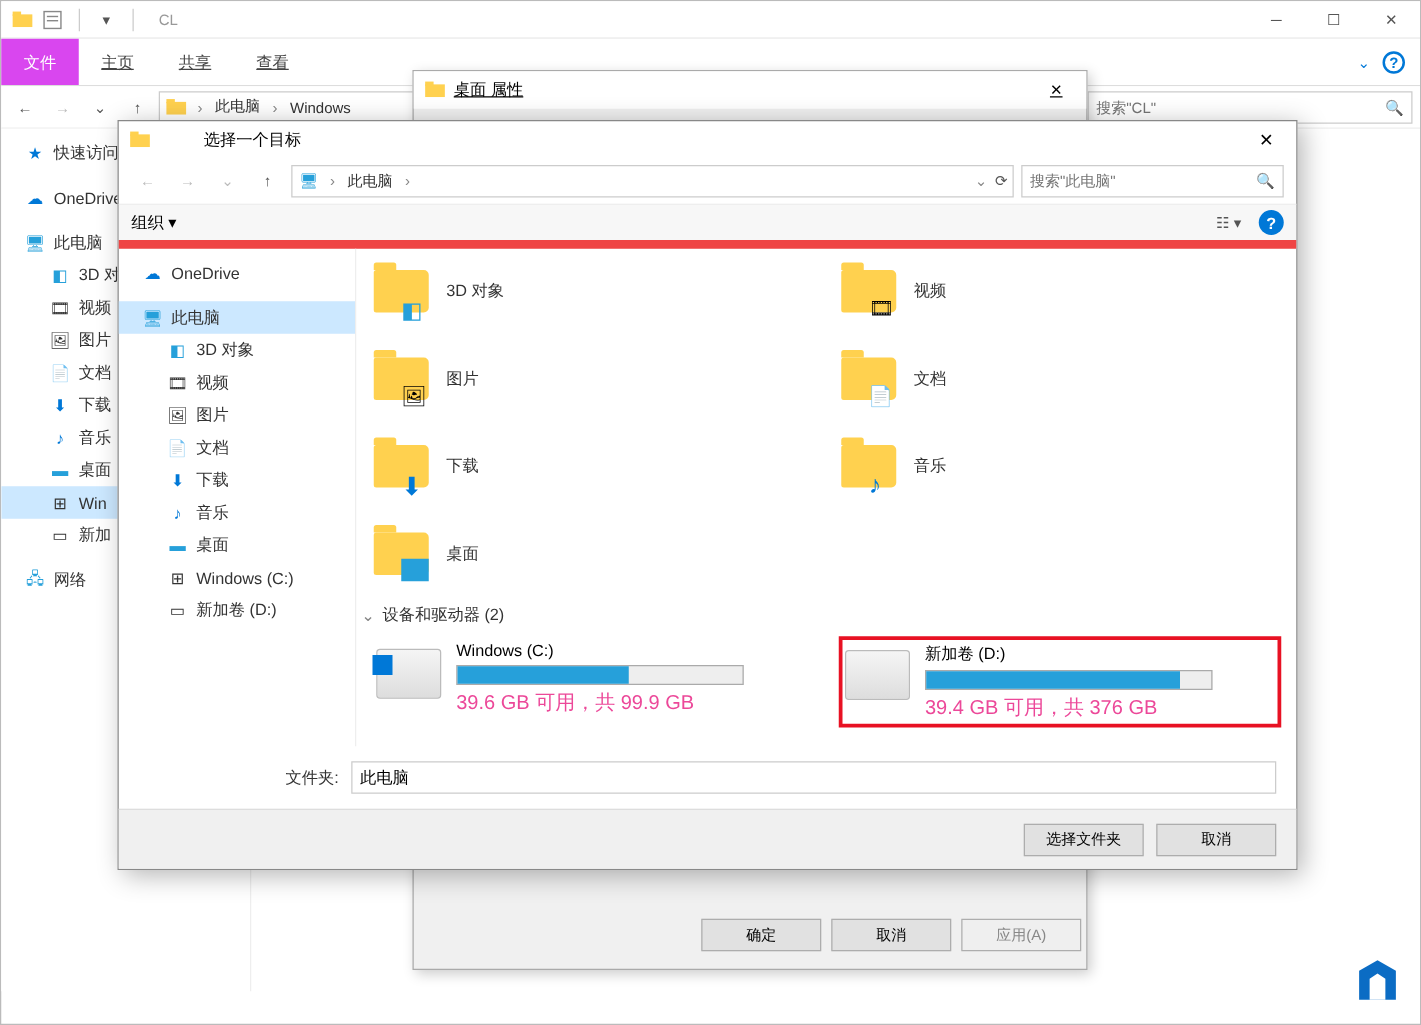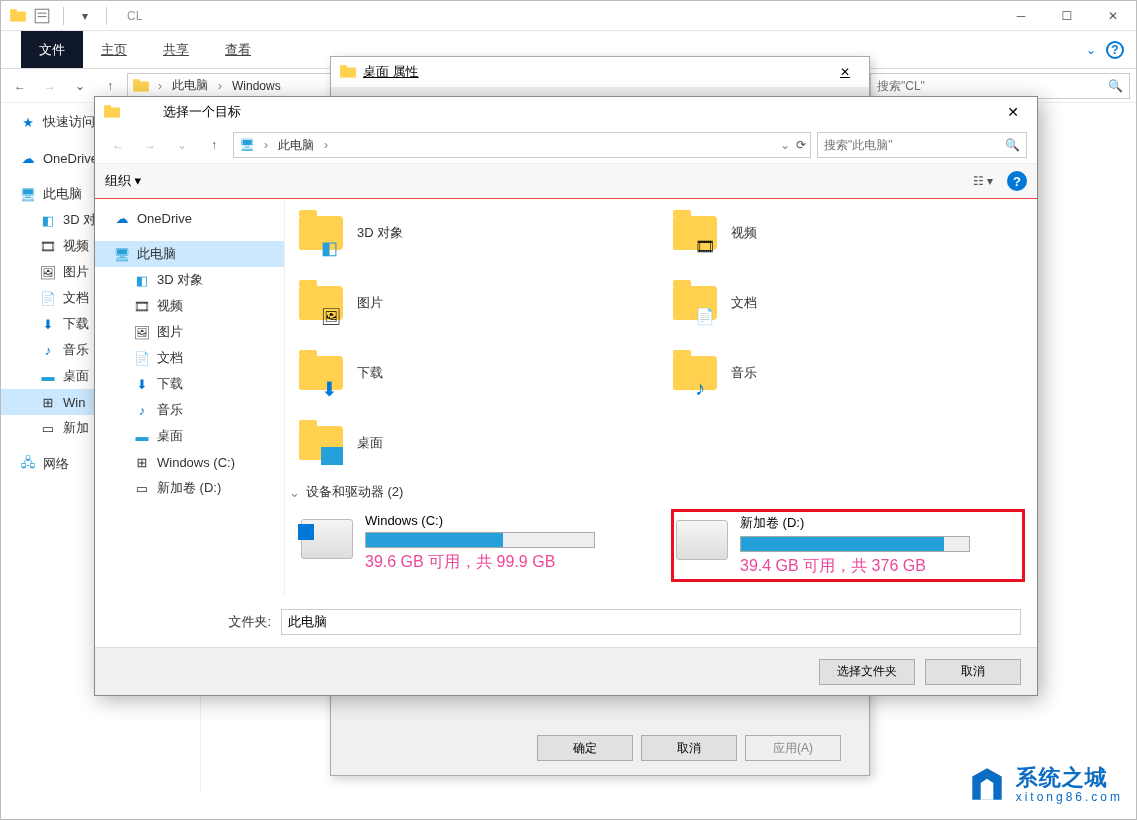--- a/index.html
+++ b/index.html
@@ -11,21 +11,21 @@
 .titlebar-qat { display: flex; align-items: center; padding-left: 8px; gap: 6px; }
 .qat-icon { width: 18px; height: 18px; display: flex; align-items: center; justify-content: center; color: #555; }
 .titlebar-sep { width: 1px; height: 18px; background: #ccc; margin: 0 6px; }
 .titlebar-title { color: #999; font-size: 12px; margin-left: 8px; }
 .titlebar-controls { margin-left: auto; display: flex; }
 .titlebar-btn { width: 46px; height: 30px; display: flex; align-items: center; justify-content: center; color: #555; }
 
 
 .ribbon { height: 38px; display: flex; align-items: stretch; border-bottom: 1px solid #ddd; background: #fff; }
 .ribbon-tab { padding: 0 18px; display: flex; align-items: center; font-size: 13px; cursor: pointer; }
-.ribbon-tab.file { background: #0f172a; color: #fff; margin-left: 20px; }
+.ribbon-tab.file { background: #d946ef; color: #fff; }
 .ribbon-tab.normal { color: #444; text-decoration: underline; }
 .ribbon-right { margin-left: auto; display: flex; align-items: center; padding-right: 12px; gap: 10px; color: #0078d7; }
 
 
 .addr-row { height: 34px; display: flex; align-items: center; background: #fff; padding: 3px 6px; gap: 4px; border-bottom: 1px solid #eee; }
 .nav-btn { width: 26px; height: 26px; display: flex; align-items: center; justify-content: center; color: #555; border-radius: 2px; }
 .nav-btn.disabled { color: #bbb; }
 .addr-box { flex: 1; height: 26px; border: 1px solid #ccc; display: flex; align-items: center; padding: 0 4px; gap: 4px; background: #fff; }
 .addr-crumb { color: #333; padding: 0 2px; }
 .addr-sep::after { content: "›"; color: #888; margin: 0 4px; }
@@ -40,33 +40,33 @@
 .tree-item.selected { background: #cce8ff; }
 .tree-icon { width: 18px; height: 18px; display: flex; align-items: center; justify-content: center; }
 .tree-spacer { height: 10px; }
 
 
 .status-bar { position: absolute; bottom: 0; left: 0; width: 100%; height: 26px; border-top: 1px solid #eee; display: flex; align-items: center; padding: 0 18px; gap: 24px; color: #0078d7; font-size: 13px; background: #fff; }
 
 
 .props-dialog { position: absolute; top: 56px; left: 330px; width: 540px; height: 720px; background: #f0f0f0; border: 1px solid #aaa; box-shadow: 3px 3px 10px rgba(0,0,0,0.2); }
 .props-title { height: 30px; display: flex; align-items: center; padding: 0 8px; gap: 6px; background: #fff; text-decoration: underline; }
-.props-buttons-row { position: absolute; bottom: 14px; right: 28px; display: flex; gap: 8px; text-align: right; }
+.props-buttons-row { position: absolute; bottom: 14px; right: 4px; display: flex; gap: 8px; text-align: right; }
 .win-btn { min-width: 96px; height: 26px; border: 1px solid #adadad; background: #e1e1e1; display: flex; align-items: center; justify-content: center; font-size: 12px; cursor: pointer; }
 .win-btn.disabled { color: #888; background: #efefef; }
 
 
 .select-dialog { position: absolute; top: 96px; left: 94px; width: 944px; height: 600px; background: #fff; border: 1px solid #888; box-shadow: 4px 4px 20px rgba(0,0,0,0.3); }
 .sel-title { height: 30px; display: flex; align-items: center; padding: 0 8px; gap: 6px; }
 .sel-title-close { margin-left: auto; width: 32px; height: 30px; display: flex; align-items: center; justify-content: center; cursor: pointer; font-size: 14px; }
 .sel-addr-row { height: 36px; display: flex; align-items: center; padding: 0 10px; gap: 6px; }
 .sel-addr-box { flex: 1; height: 26px; border: 1px solid #ccc; display: flex; align-items: center; padding: 0 4px; gap: 4px; }
 .sel-search-box { width: 210px; height: 26px; border: 1px solid #ccc; display: flex; align-items: center; padding: 0 6px; gap: 6px; }
 .sel-search-box input { border: none; outline: none; flex: 1; font-size: 12px; color: #888; }
-.sel-toolbar { height: 36px; border-top: 1px solid #eee; border-bottom: 1px solid #ef4444; background: #f7f7f7; display: flex; align-items: center; padding: 0 10px; gap: 8px; }
+.sel-toolbar { height: 36px; border-top: 1px solid #eee; border-bottom: 7px solid #ef4444; background: #f7f7f7; display: flex; align-items: center; padding: 0 10px; gap: 8px; }
 .sel-toolbar-right { margin-left: auto; display: flex; align-items: center; gap: 14px; }
 .help-circle { width: 20px; height: 20px; border-radius: 50%; background: #0078d7; color: #fff; display: flex; align-items: center; justify-content: center; font-weight: bold; font-size: 13px; }
 .sel-body { display: flex; height: calc(100% - 30px - 36px - 36px - 50px - 48px); }
 .sel-tree { width: 190px; border-right: 1px solid #eee; padding-top: 6px; }
 .sel-tree .tree-item { font-size: 13px; }
 .sel-tree .tree-item.selected { background: #cce8ff; }
 .sel-list { flex: 1; padding: 4px 12px; overflow: hidden; }
 .folder-grid { display: grid; grid-template-columns: 1fr 1fr; gap: 10px 20px; }
 .folder-item { display: flex; align-items: center; gap: 12px; height: 60px; }
 .folder-icon { width: 48px; height: 48px; display: flex; align-items: center; justify-content: center; position: relative; }
@@ -434,17 +434,13 @@
   </div>
 </div>
 
 <div class="watermark">
   <div class="wm-logo">
     <svg viewBox="0 0 40 40">
         <path d="M6 34 L6 12 L20 4 L34 12 L34 34 Z" fill="#0b6cc4"></path>
         <path d="M14 34 L14 18 L20 14 L26 18 L26 34" fill="#fff"></path>
       </svg>
   </div>
-  <div class="wm-text">
-    <div class="wm-cn">系统之城</div>
-    <div class="wm-en">xitong86.com</div>
-  </div>
 </div>
 
 </body></html>

